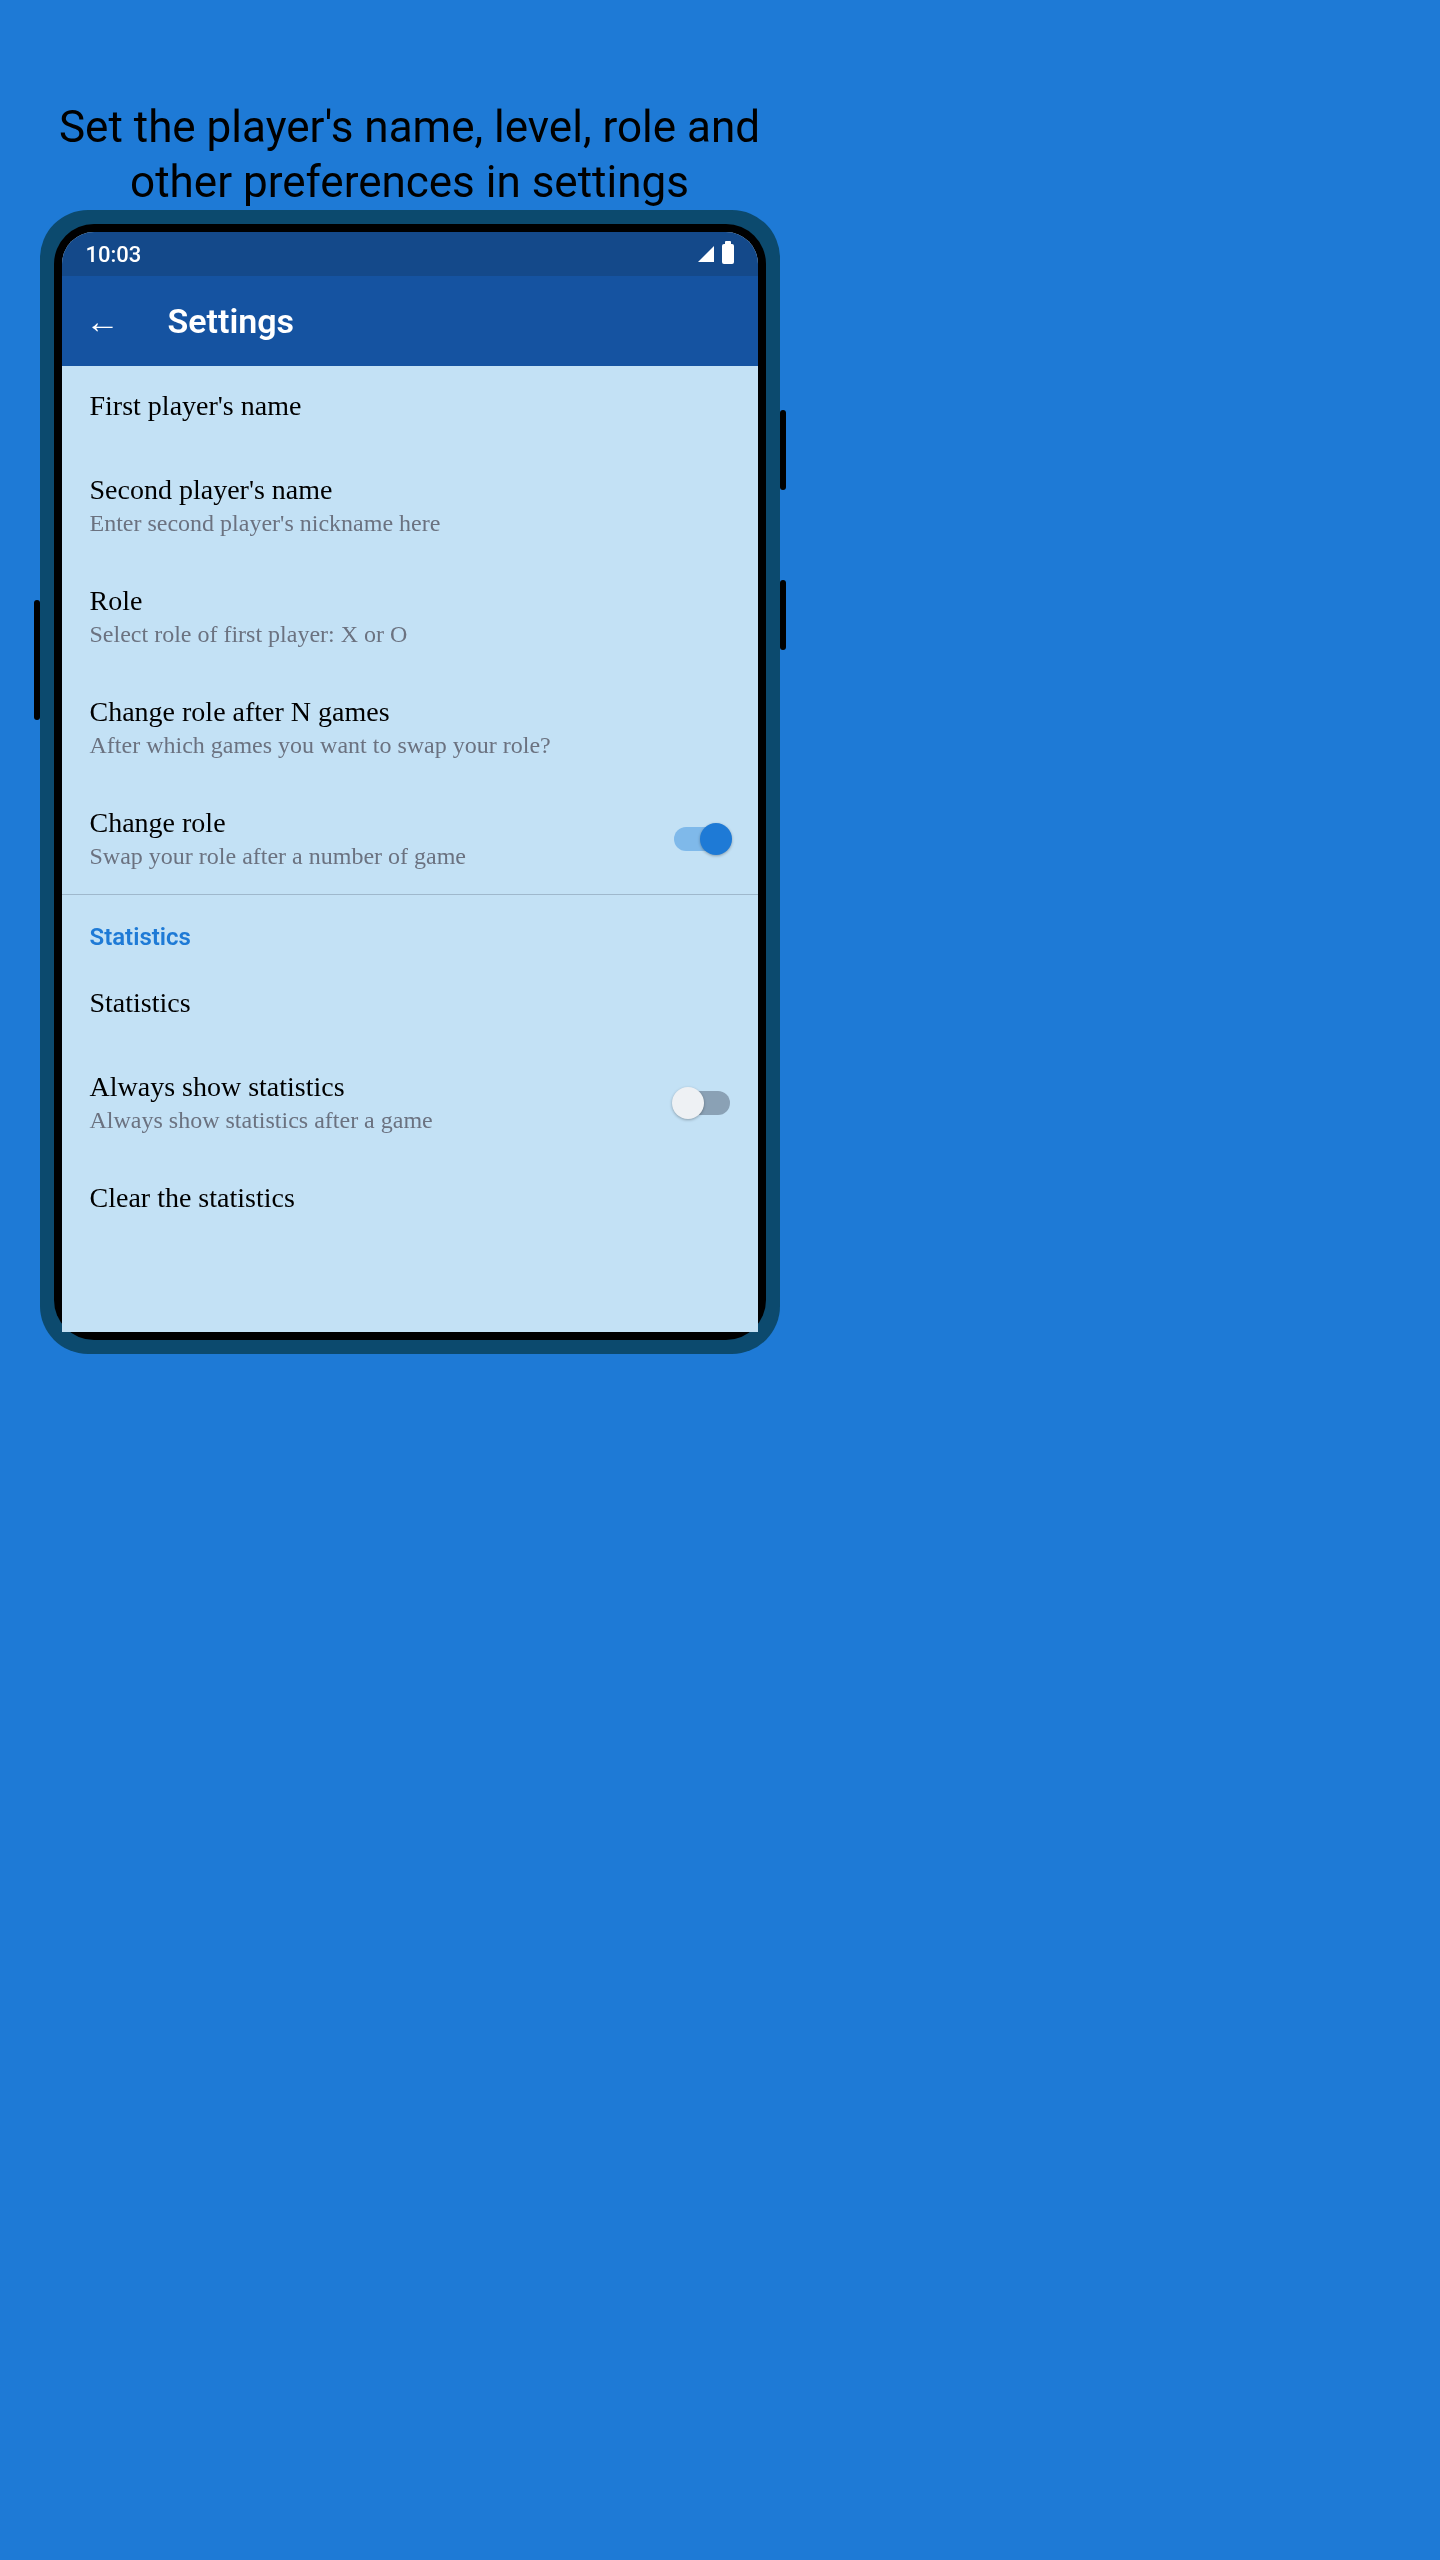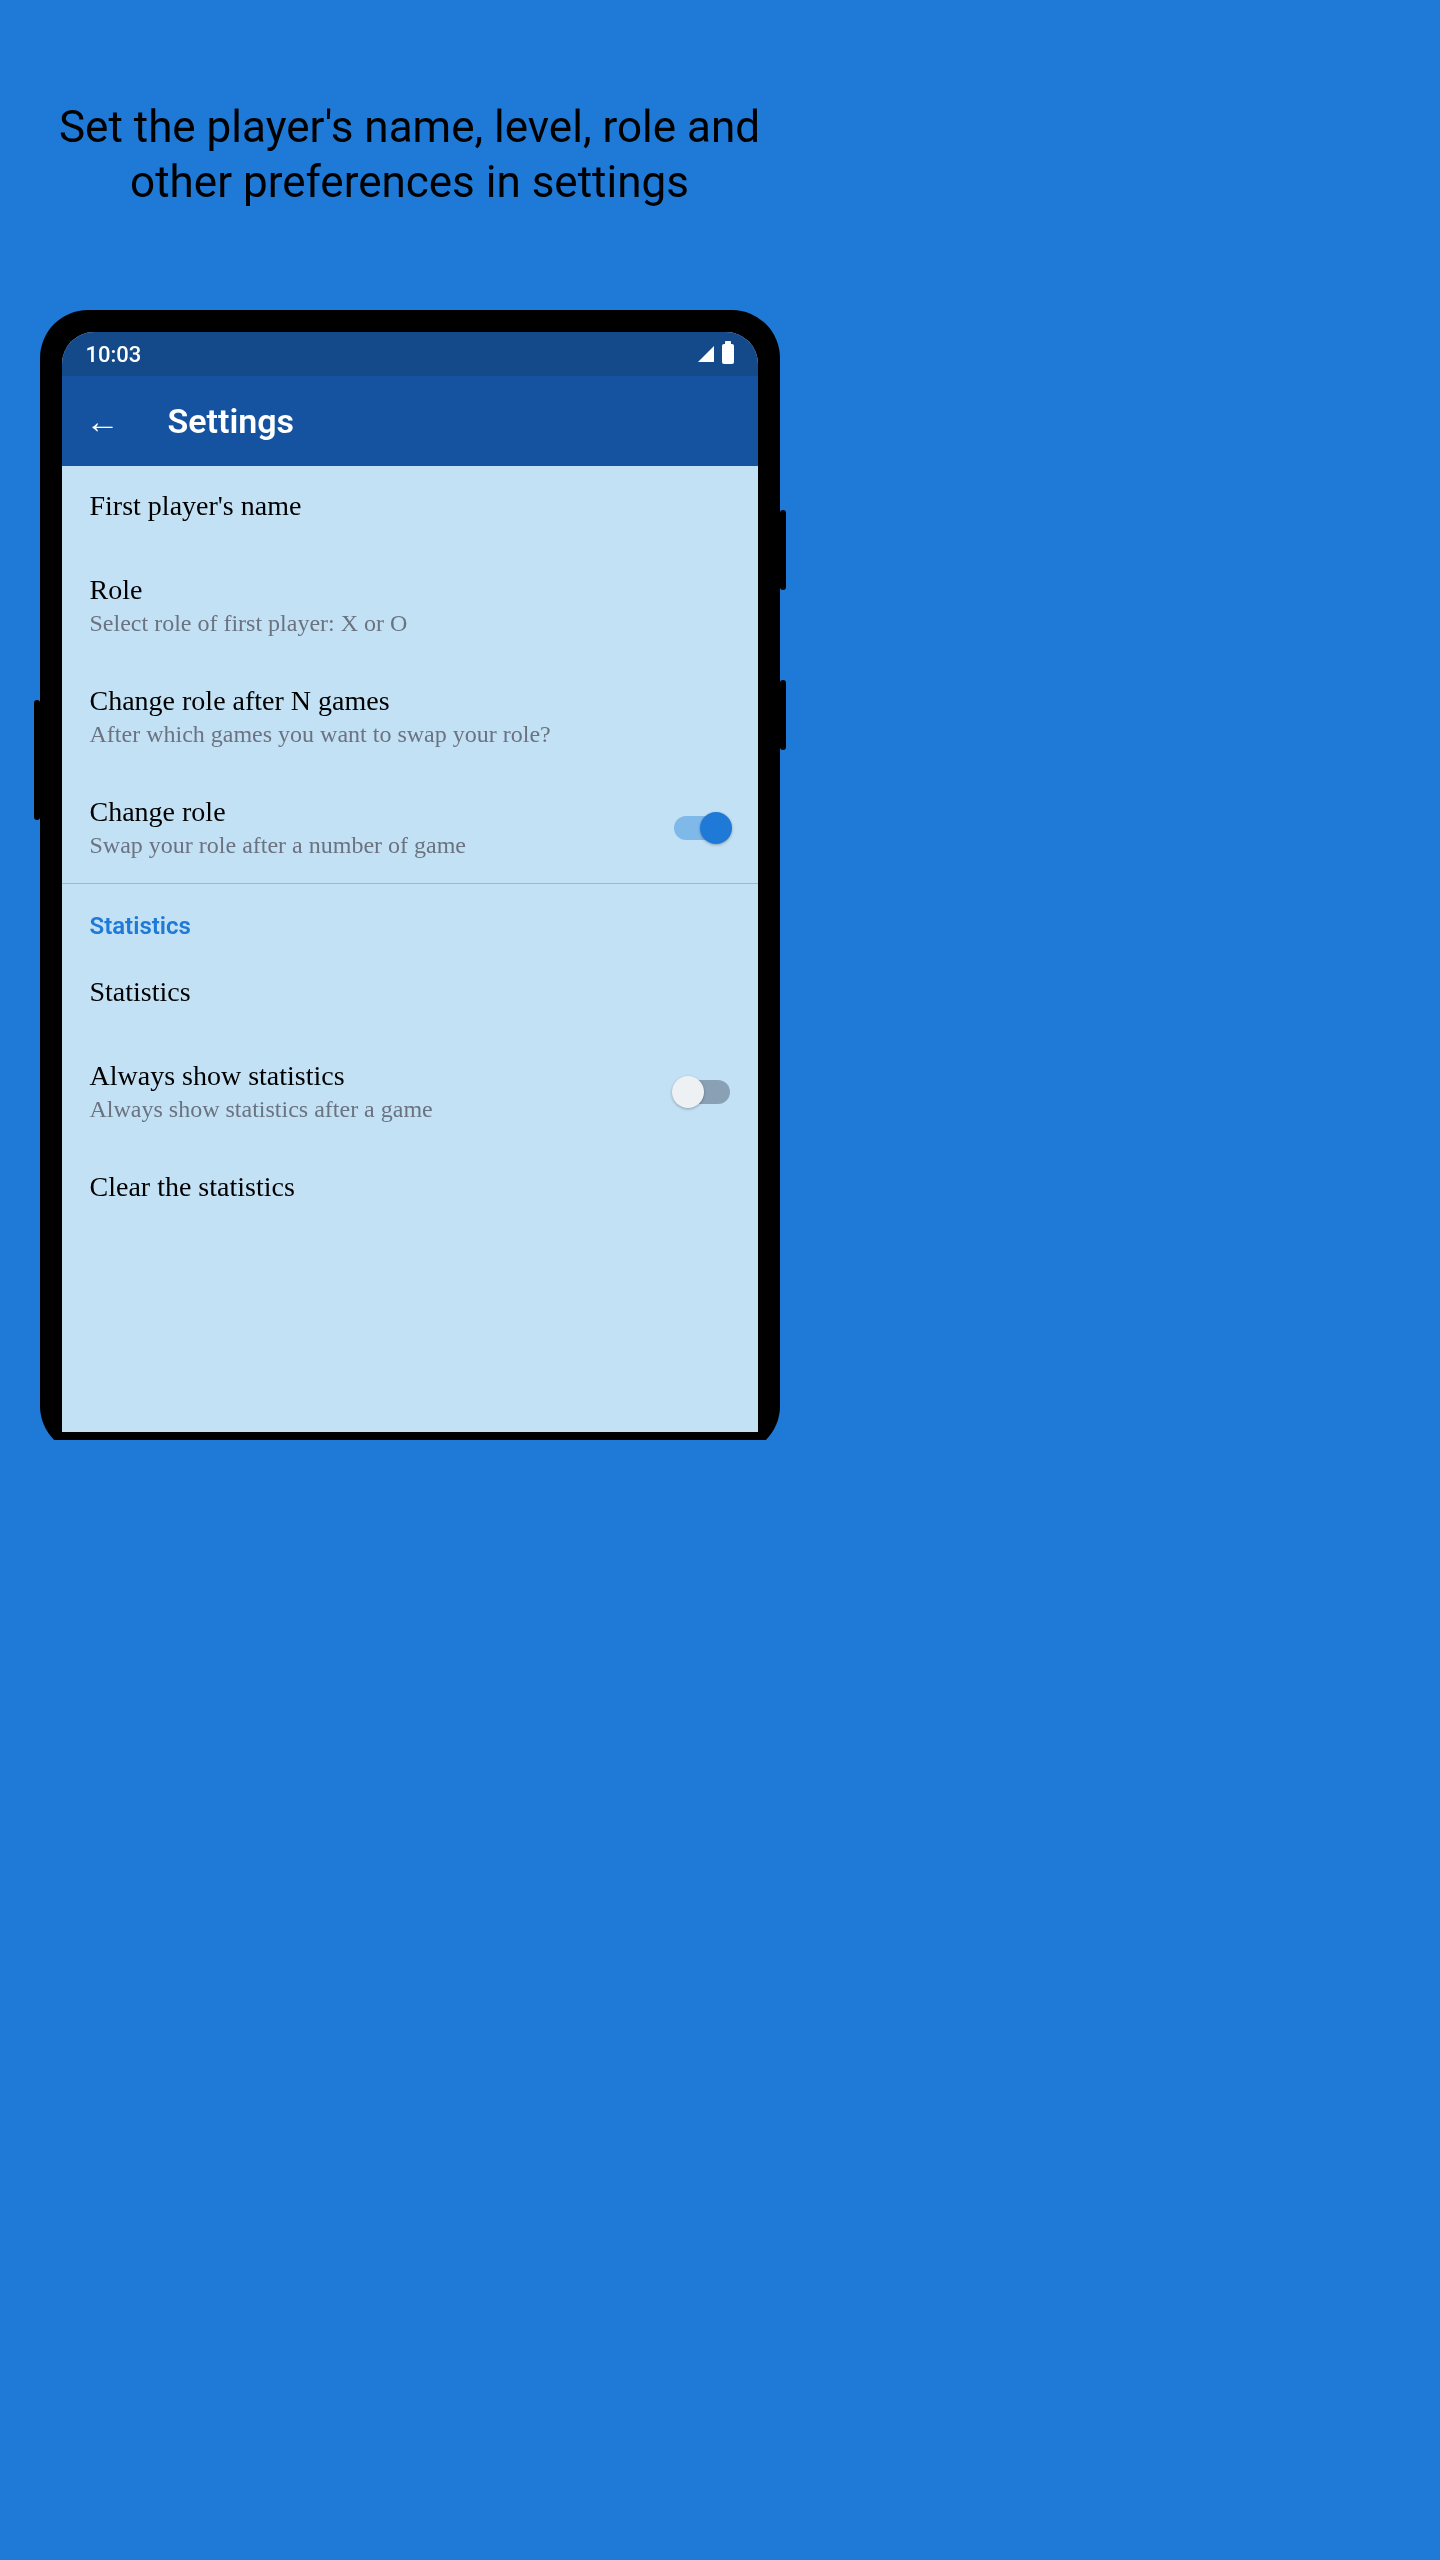--- a/index.html
+++ b/index.html
@@ -15,23 +15,22 @@
 }
 .promo-text {
   color: #000000;
   font-size: 44px;
   font-weight: 400;
   text-align: center;
   padding: 100px 40px 0;
   line-height: 1.25;
 }
 .phone-frame {
-  margin-top: 100px;
   width: 740px;
-  background: #000000;
+  background: #0c4a6e;
   border-radius: 48px;
   padding: 14px;
   position: relative;
 }
 .phone-inner {
   background: #000;
   border-radius: 40px;
   padding: 8px;
 }
 .screen {
@@ -203,20 +202,26 @@
       </div>
 
       <div class="settings-list">
 
         <div class="setting-item">
           <div class="setting-text">
             <div class="setting-title">First player's name</div>
           </div>
         </div>
 
+        <div class="setting-item">
+          <div class="setting-text">
+            <div class="setting-title">Second player's name</div>
+            <div class="setting-subtitle">Enter second player's nickname here</div>
+          </div>
+        </div>
 
         <div class="setting-item">
           <div class="setting-text">
             <div class="setting-title">Role</div>
             <div class="setting-subtitle">Select role of first player: X or O</div>
           </div>
         </div>
 
         <div class="setting-item">
           <div class="setting-text">

